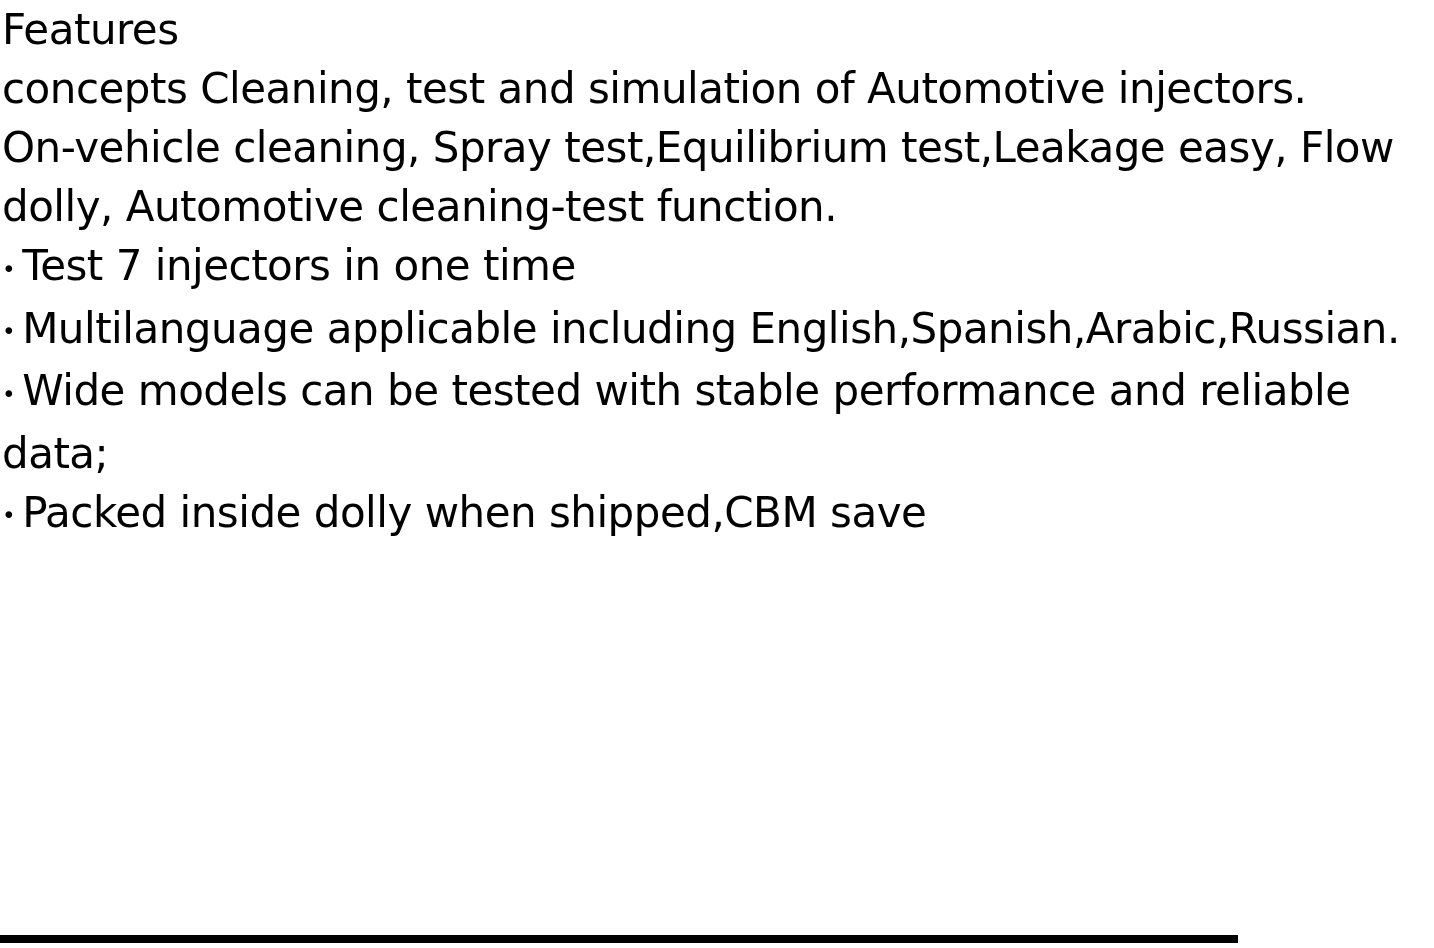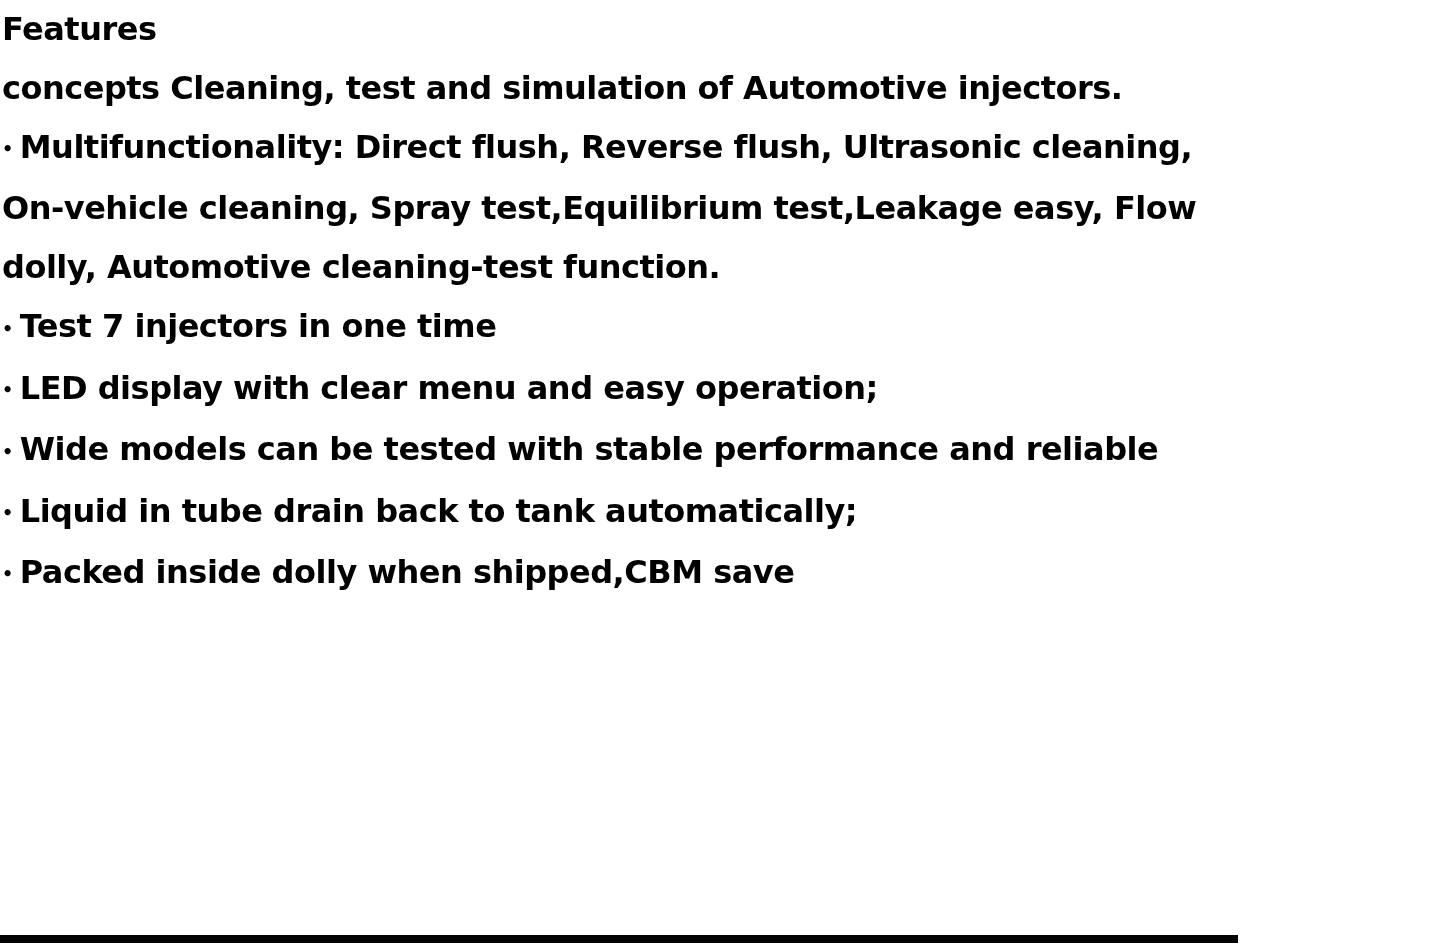--- a/index.html
+++ b/index.html
@@ -15,25 +15,25 @@
     font-family: "DejaVu Sans", sans-serif;
     color: #000000;
   }
   .content {
     position: absolute;
     top: 0;
     left: 2px;
     width: 1300px;
   }
   .line {
-    font-size: 32px;
+    font-size: 42px;
     line-height: 59px;
     letter-spacing: -0.5px;
     white-space: nowrap;
-    font-weight: 700;
+    font-weight: 400;
   }
   .bullet {
     display: inline-block;
     font-size: 0.55em;
     vertical-align: 0.15em;
     margin-right: 7px;
   }
   .bullet:empty {
     display: none;
   }
@@ -46,23 +46,22 @@
     background: #000000;
   }
 </style>
 </head>
 <body>
 
 <div class="content">
   <div class="line">Features</div>
 
   <div class="line"><span>concepts Cleaning, test and simulation of Automotive injectors.</span></div>
-  <div class="line"><span class="bullet">•</span><span>Multifunctionality: Direct flush, Reverse flush, Ultrasonic cleaning,</span></div>
   <div class="line"><span>On-vehicle cleaning, Spray test,Equilibrium test,Leakage easy, Flow</span></div>
   <div class="line"><span>dolly, Automotive cleaning-test function.</span></div>
   <div class="line"><span class="bullet">•</span><span>Test 7 injectors in one time</span></div>
-  <div class="line"><span class="bullet">•</span><span>LED display with clear menu and easy operation;</span></div>
+  <div class="line"><span class="bullet">•</span><span>Multilanguage applicable including English,Spanish,Arabic,Russian.</span></div>
   <div class="line"><span class="bullet">•</span><span>Wide models can be tested with stable performance and reliable</span></div>
-  <div class="line"><span class="bullet">•</span><span>Liquid in tube drain back to tank automatically;</span></div>
+  <div class="line"><span>data;</span></div>
   <div class="line"><span class="bullet">•</span><span>Packed inside dolly when shipped,CBM save</span></div>
 </div>
 
 <div class="bottom-rule"></div>
 
 </body></html>

